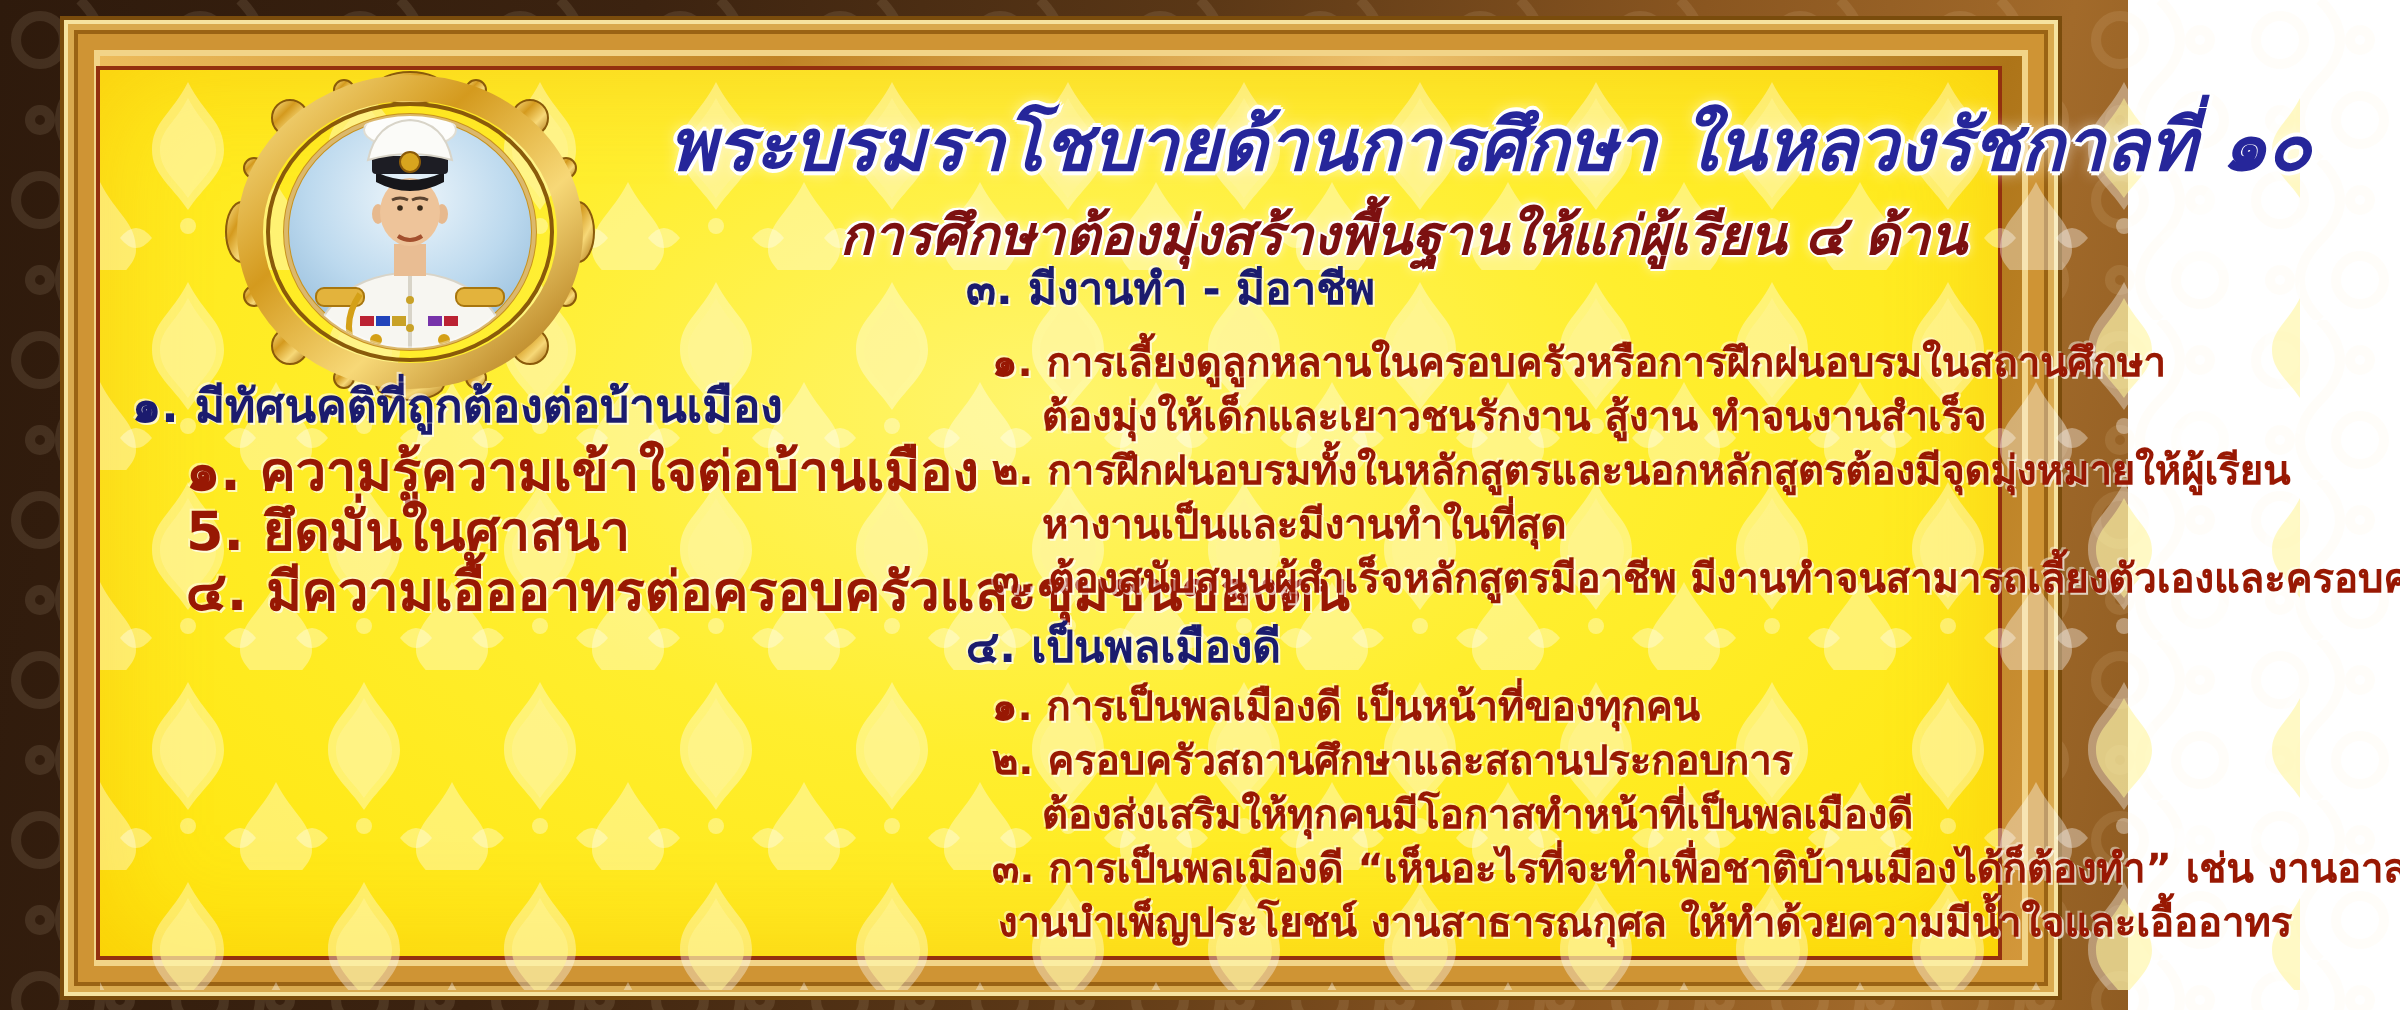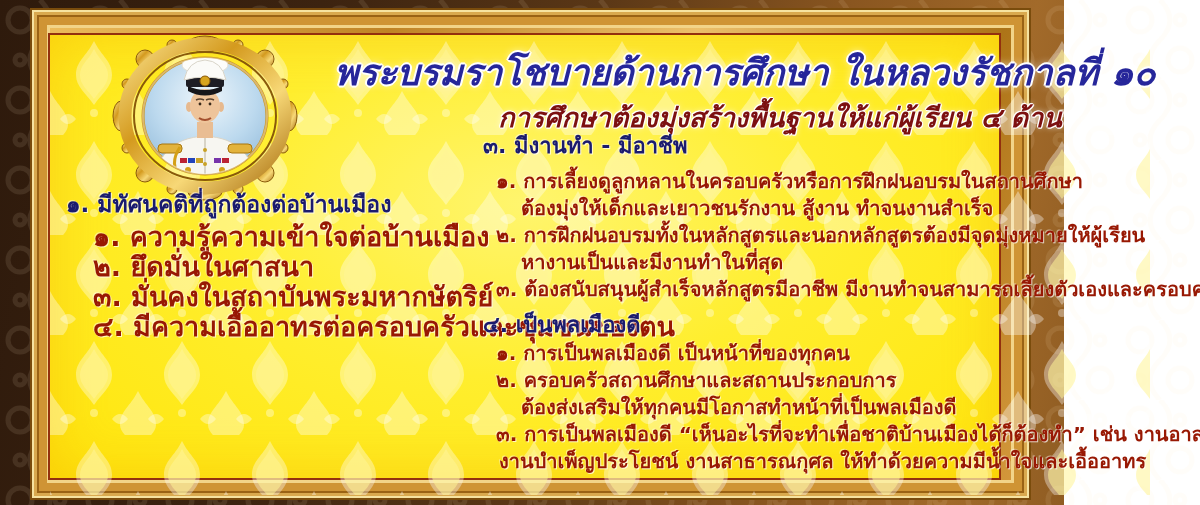--- a/index.html
+++ b/index.html
@@ -28,21 +28,21 @@
     border:2px solid #93300e;
     box-shadow:inset 0 0 55px rgba(235,150,0,.30);
   }
   .damask{position:absolute;left:0;top:0;pointer-events:none;}
   .title{
     position:absolute;left:320px;top:44px;width:850px;text-align:center;
     font-size:36px;font-weight:bold;font-style:italic;color:#26269a;white-space:nowrap;
     text-shadow:-2px 0 #fff,2px 0 #fff,0 -2px #fff,0 2px #fff,-1px -1px #fff,1px 1px #fff,-1px 1px #fff,1px -1px #fff,0 0 8px rgba(255,255,255,.9);
   }
   .subtitle{
-    position:absolute;left:420px;top:96px;width:720px;text-align:center;
+    position:absolute;left:420px;top:96px;width:720px;text-align:left;
     font-size:27px;font-weight:bold;font-style:italic;color:#7c1010;white-space:nowrap;
     text-shadow:-1px 0 #fff,1px 0 #fff,0 -1px #fff,0 1px #fff,1px 1px #fff,-1px -1px #fff,0 0 6px rgba(255,255,255,.85);
   }
   .portrait{position:absolute;left:110px;top:34px;width:190px;height:168px;}
   .section{position:absolute;white-space:nowrap;}
   .sec-header{
     font-weight:bold;color:#1b1b6e;line-height:30px;
     text-shadow:1px 1px 0 rgba(255,255,255,.75),-1px -1px 0 rgba(255,255,255,.55);
   }
   .item{
@@ -184,22 +184,21 @@
       <ellipse cx="95" cy="82" rx="62" ry="58" fill="none" stroke="rgba(255,255,255,0.35)" stroke-width="2"></ellipse>
     </svg>
   </div>
 
   <div class="title">พระบรมราโชบายด้านการศึกษา ในหลวงรัชกาลที่ ๑๐</div>
   <div class="subtitle">การศึกษาต้องมุ่งสร้างพื้นฐานให้แก่ผู้เรียน ๔ ด้าน</div>
 
   <div class="section sec1">
     <div class="sec-header">๑. มีทัศนคติที่ถูกต้องต่อบ้านเมือง</div>
     <div class="item">๑. ความรู้ความเข้าใจต่อบ้านเมือง</div>
-    <div class="item">๒. ยึดมั่นในศาสนา</div>
-    <div class="item">๓. มั่นคงในสถาบันพระมหากษัตริย์</div>
+    <div class="item">5. ยึดมั่นในศาสนา</div>
     <div class="item">๔. มีความเอื้ออาทรต่อครอบครัวและชุมชนของตน</div>
   </div>
 
 
   <div class="section sec3">
     <div class="sec-header">๓. มีงานทำ - มีอาชีพ</div>
     <div class="item">๑. การเลี้ยงดูลูกหลานในครอบครัวหรือการฝึกฝนอบรมในสถานศึกษา</div>
     <div class="item cont">ต้องมุ่งให้เด็กและเยาวชนรักงาน สู้งาน ทำจนงานสำเร็จ</div>
     <div class="item">๒. การฝึกฝนอบรมทั้งในหลักสูตรและนอกหลักสูตรต้องมีจุดมุ่งหมายให้ผู้เรียน</div>
     <div class="item cont">หางานเป็นและมีงานทำในที่สุด</div>

